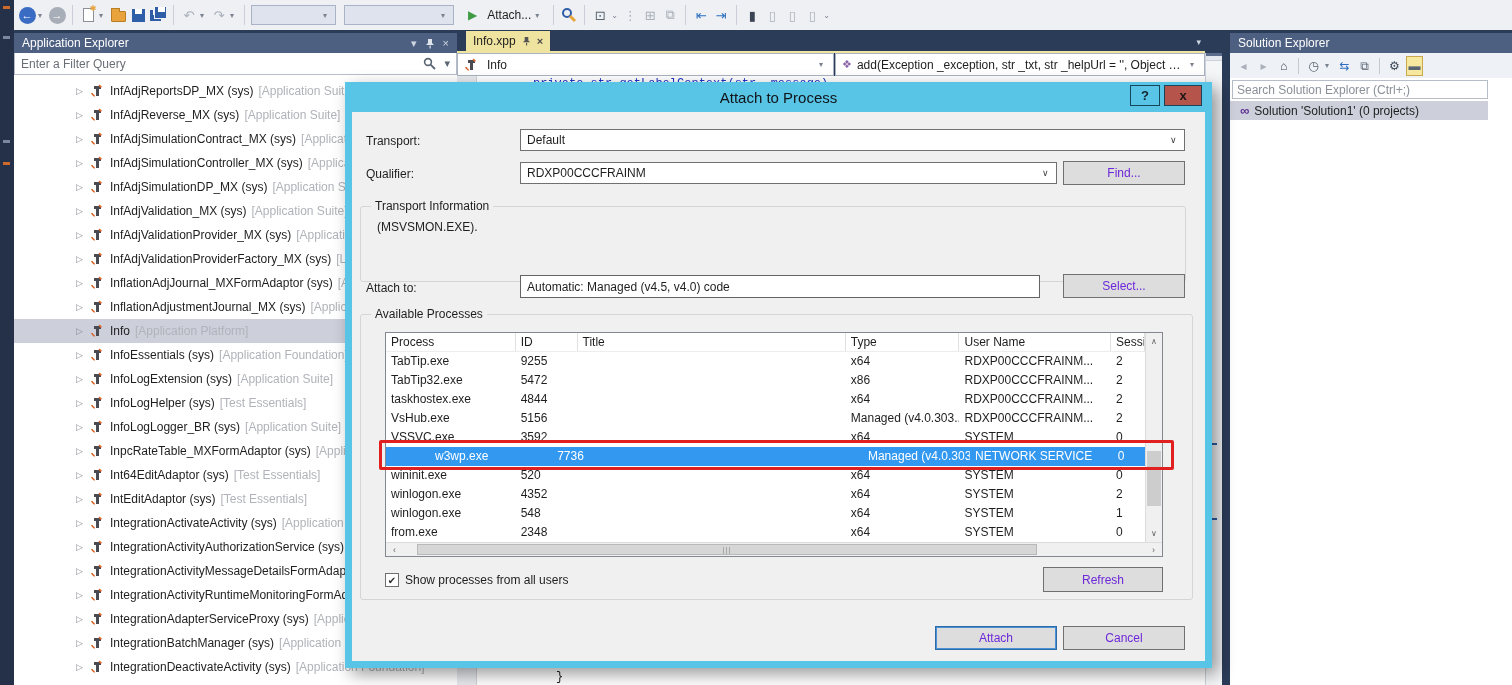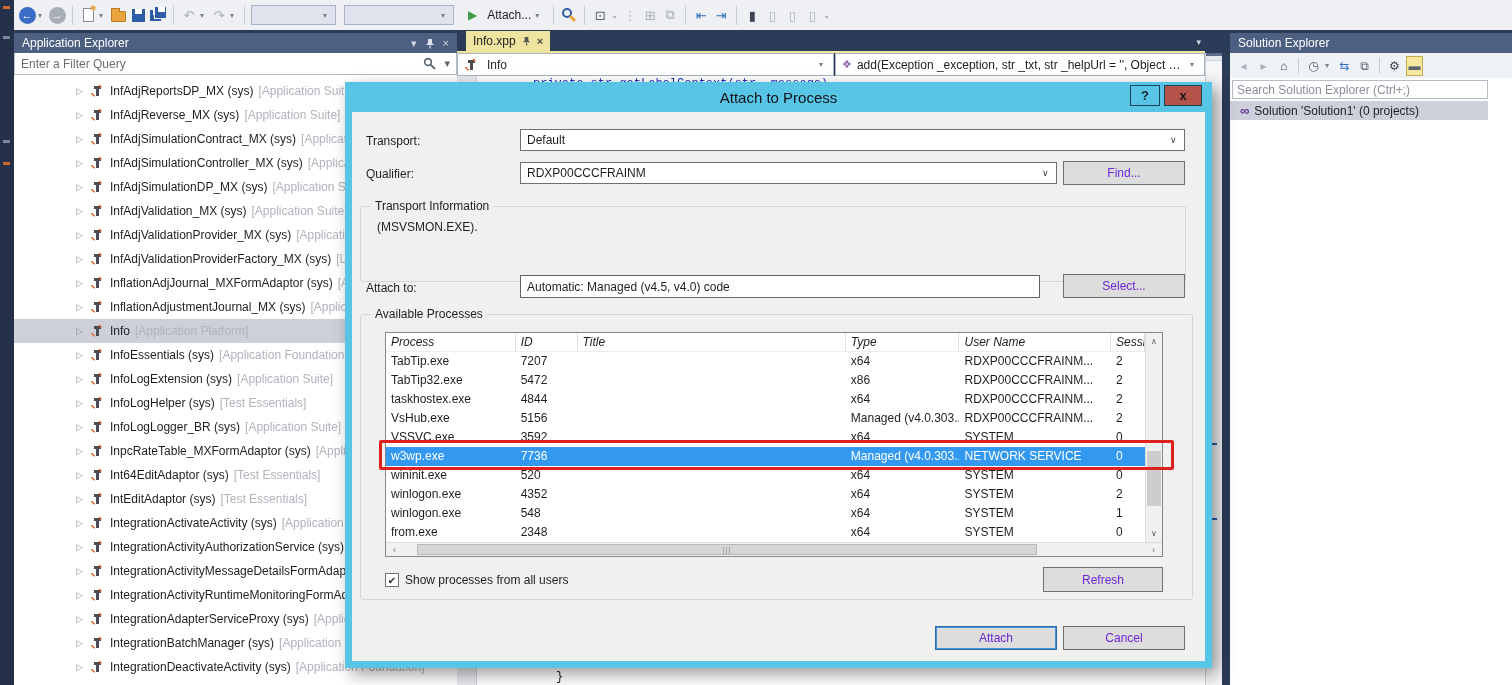--- a/index.html
+++ b/index.html
@@ -103,21 +103,21 @@
   .btn { position:absolute; background:#ddd; border:1px solid #707070; font-size:12px; color:#6d28d9; display:flex; align-items:center; justify-content:center;text-align:center; }
   .btn.default { border:1px solid #2d6da4; box-shadow:inset 0 0 0 1px #4a90d9; }
   .groupbox { position:absolute; border:1px solid #d5d5d8; border-radius:3px; }
   .gblegend { position:absolute; top:-8px; left:10px; background:#f0f0f0; padding:0 4px; font-size:12px; color:#1e1e1e; }
   .gbtext { padding:12px 16px 0 16px; font-size:12px; color:#1e1e1e; line-height:16px; }
 
   
   .ptable { position:absolute; left:33px; top:220px; width:778px; height:225px; border:1px solid #828790; background:#fff; }
   .pcols { position:relative; width:759px; }
   .phead { display:flex; height:19px; border-bottom:1px solid #ededed; }
-  .phcell { font-size:12px; color:#1e1e1e; padding:2px 0 0 5px; border-right:1px solid #e0e0e3; overflow:hidden; white-space:nowrap;font-style:italic; }
+  .phcell { font-size:12px; color:#1e1e1e; padding:2px 0 0 5px; border-right:1px solid #e0e0e3; overflow:hidden; white-space:nowrap; }
   .prow { display:flex; height:19px; }
   .prow.sel { background:#3399f0; color:#fff; }
   .pcell { font-size:12px; padding:2px 0 0 5px; overflow:hidden; white-space:nowrap; }
   .vscroll { position:absolute; right:0; top:0; width:17px; height:209px; background:#f0f0f0; border-left:1px solid #dcdcdc; }
   .varrow { height:17px; display:flex; align-items:center; justify-content:center; font-size:8px; color:#606060; background:#f0f0f0; }
   .vthumb { position:absolute; left:1px; width:14px; top:118px; height:55px; background:#cdcdcd; }
   .hscroll { position:absolute; left:0; bottom:0; width:776px; height:14px; background:#f0f0f0; border-top:1px solid #dcdcdc; display:flex; align-items:center; }
   .harrow { width:17px; height:13px; display:flex; align-items:center; justify-content:center; font-size:9px; color:#606060; }
   .hthumb { margin-left:14px; width:620px; height:11px; background:#d6d6d6; border:1px solid #b9b9b9; display:flex; align-items:center; justify-content:center; color:#8a8a8a; font-size:7px; letter-spacing:1px; }
   .redbox { position:absolute; left:27px; top:328px; width:795px; height:30px; border:3px solid #e01f1f; border-radius:2px; z-index:60; }
@@ -644,21 +644,21 @@
             <div class="phcell" style="width: 130px;">Process</div>
             <div class="phcell" style="width: 62px;">ID</div>
             <div class="phcell" style="width: 269px;">Title</div>
             <div class="phcell" style="width: 114px;">Type</div>
             <div class="phcell" style="width: 152px;">User Name</div>
             <div class="phcell" style="width: 34px;">Session</div>
           </div>
         <div id="ptable-rows">
             <div class="prow">
               <div class="pcell" style="width: 130px;">TabTip.exe</div>
-              <div class="pcell" style="width: 62px;">7207</div>
+              <div class="pcell" style="width: 62px;">9255</div>
               <div class="pcell" style="width: 269px;"></div>
               <div class="pcell" style="width: 114px;">x64</div>
               <div class="pcell" style="width: 152px;">RDXP00CCCFRAINM...</div>
               <div class="pcell" style="width: 34px;">2</div>
             </div>
             <div class="prow">
               <div class="pcell" style="width: 130px;">TabTip32.exe</div>
               <div class="pcell" style="width: 62px;">5472</div>
               <div class="pcell" style="width: 269px;"></div>
               <div class="pcell" style="width: 114px;">x86</div>
@@ -683,21 +683,21 @@
             </div>
             <div class="prow">
               <div class="pcell" style="width: 130px;">VSSVC.exe</div>
               <div class="pcell" style="width: 62px;">3592</div>
               <div class="pcell" style="width: 269px;"></div>
               <div class="pcell" style="width: 114px;">x64</div>
               <div class="pcell" style="width: 152px;">SYSTEM</div>
               <div class="pcell" style="width: 34px;">0</div>
             </div>
             <div class="prow sel">
-              <div class="pcell" style="width: 130px;">w3wp.exe</div>
+              <div class="pcell" style="width: 130px; margin-left: 44px;">w3wp.exe</div>
               <div class="pcell" style="width: 62px;">7736</div>
               <div class="pcell" style="width: 269px;"></div>
               <div class="pcell" style="width: 114px;">Managed (v4.0.303...</div>
               <div class="pcell" style="width: 152px;">NETWORK SERVICE</div>
               <div class="pcell" style="width: 34px;">0</div>
             </div>
             <div class="prow">
               <div class="pcell" style="width: 130px;">wininit.exe</div>
               <div class="pcell" style="width: 62px;">520</div>
               <div class="pcell" style="width: 269px;"></div>

